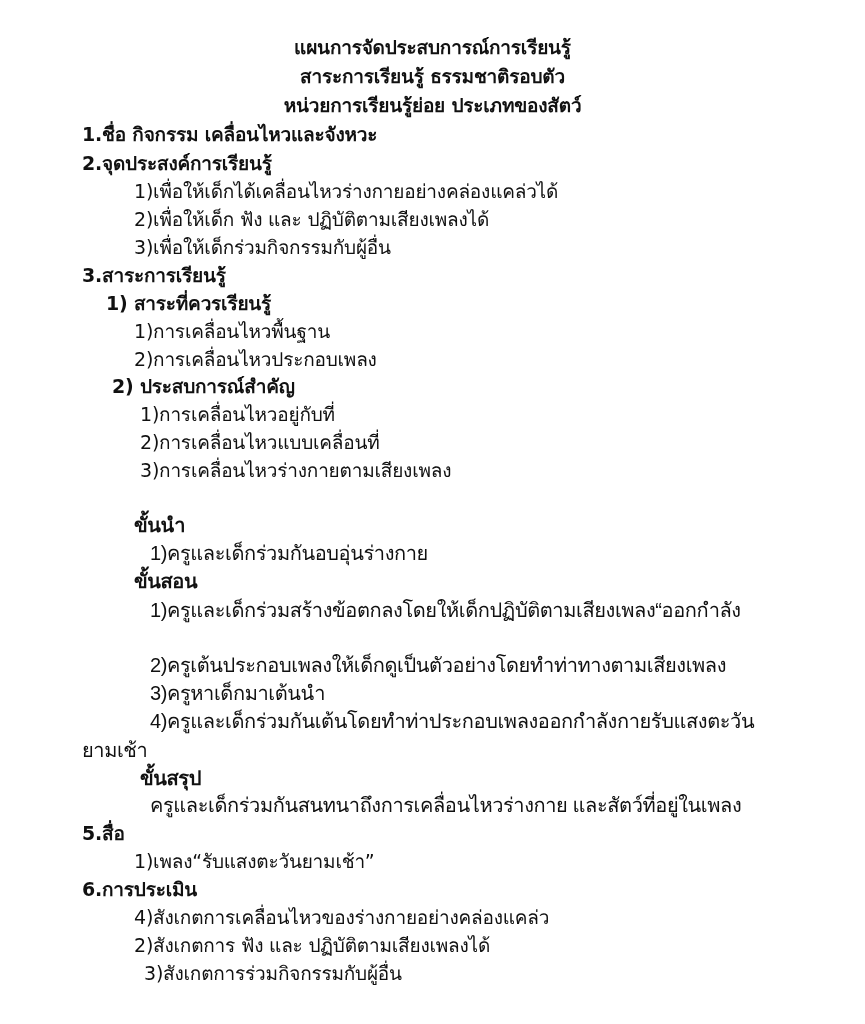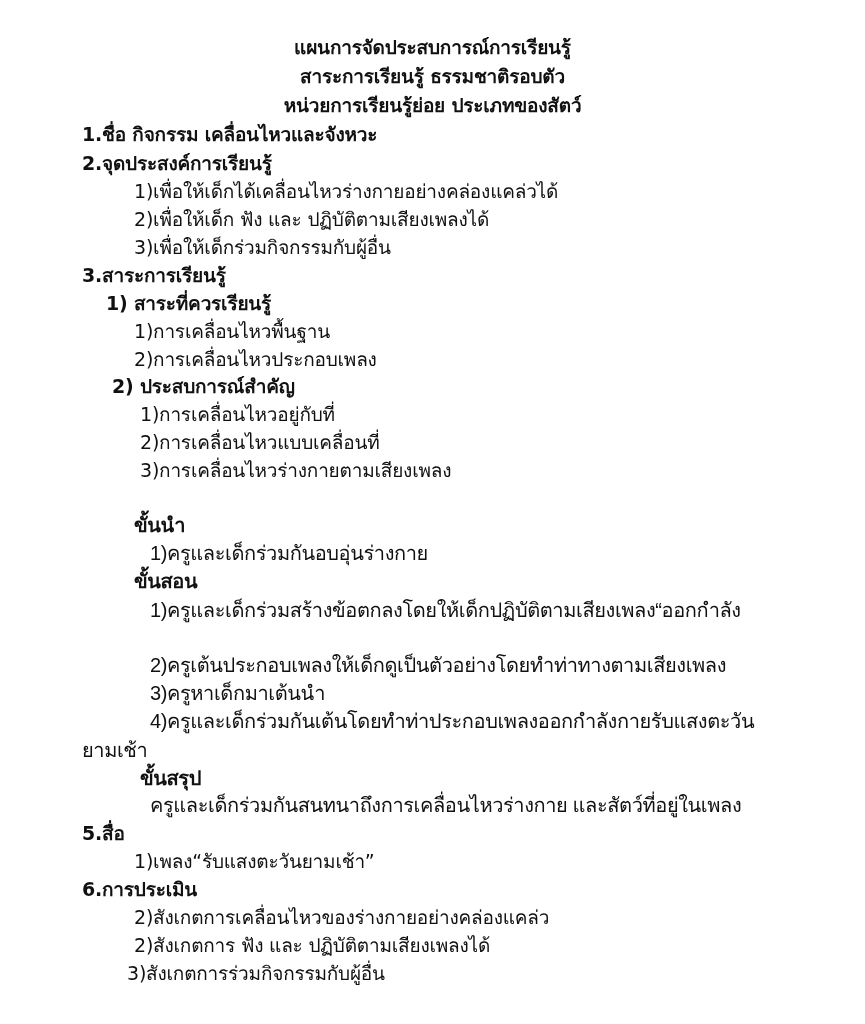--- a/index.html
+++ b/index.html
@@ -75,17 +75,17 @@
   <div class="line narrow" style="left:150px; top:680px;text-align:right;">3)ครูหาเด็กมาเต้นนำ</div>
   <div class="line narrow" style="left:150px; top:708px;">4)ครูและเด็กร่วมกันเต้นโดยทำท่าประกอบเพลงออกกำลังกายรับแสงตะวัน</div>
   <div class="line narrow" style="left:82px; top:737px;">ยามเช้า</div>
   <div class="line heading narrow" style="left:140px; top:765px;">ขั้นสรุป</div>
   <div class="line narrow" style="left:150px; top:792px;">ครูและเด็กร่วมกันสนทนาถึงการเคลื่อนไหวร่างกาย และสัตว์ที่อยู่ในเพลง</div>
 
   <div class="line heading" style="left:82px; top:820px;">5.สื่อ</div>
   <div class="line" style="left:134px; top:848px;">1)เพลง“รับแสงตะวันยามเช้า”</div>
 
   <div class="line heading" style="left:82px; top:876px;">6.การประเมิน</div>
-  <div class="line" style="left:134px; top:904px;">2)สังเกตการเคลื่อนไหวของร่างกายอย่างคล่องแคล่ว</div>
+  <div class="line" style="left:134px; top:904px;">4)สังเกตการเคลื่อนไหวของร่างกายอย่างคล่องแคล่ว</div>
   <div class="line" style="left:134px; top:932px;">2)สังเกตการ ฟัง และ ปฏิบัติตามเสียงเพลงได้</div>
-  <div class="line" style="left:127px; top:960px;text-align:right;">3)สังเกตการร่วมกิจกรรมกับผู้อื่น</div>
+  <div class="line" style="left:144px; top:960px;text-align:right;">3)สังเกตการร่วมกิจกรรมกับผู้อื่น</div>
 
 </div>
 
 </body></html>

